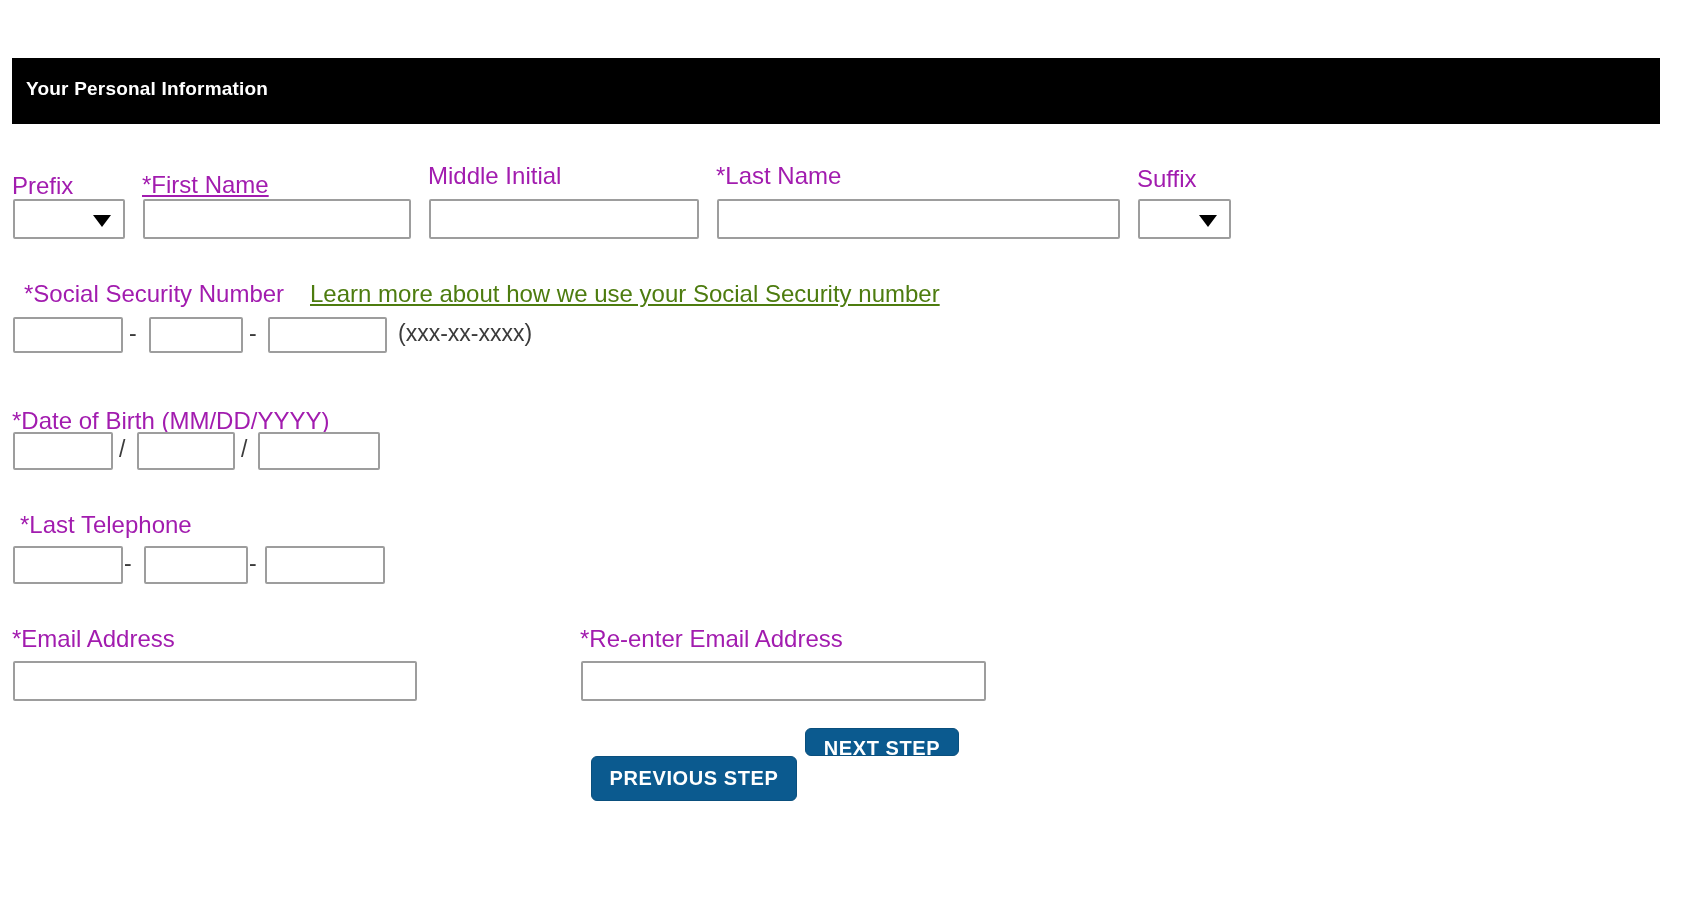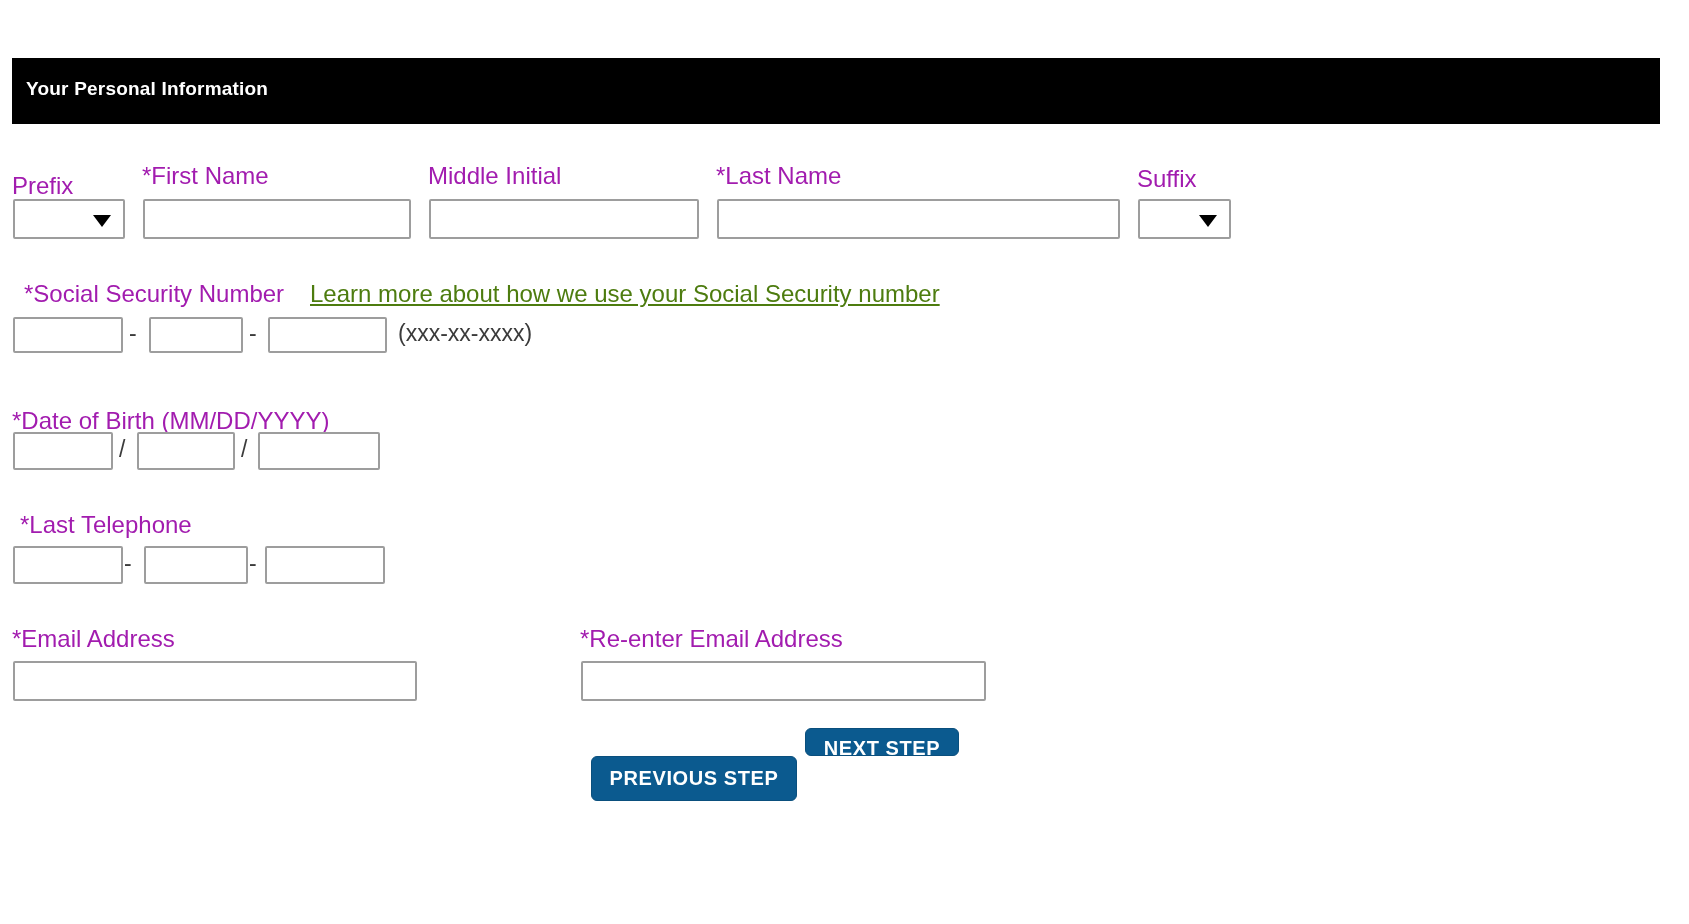--- a/index.html
+++ b/index.html
@@ -152,21 +152,21 @@
   <div class="section-header">
     <div class="section-header-title">Your Personal Information</div>
   </div>
 
   <div class="lbl" style="left:12px; top:173px;">Prefix</div>
   <div class="sel-wrap" style="left:13px; top:199px; width:112px; height:40px;">
     <select aria-label="Prefix"><option value=""></option><option value="Mr.">Mr.</option><option value="Mrs.">Mrs.</option><option value="Ms.">Ms.</option><option value="Miss">Miss</option><option value="Dr.">Dr.</option></select>
     <span class="caret"></span>
   </div>
 
-  <div class="lbl" style="left:142px; top:163px;">*First Name</div>
+  <div class="lbl" style="left:142px; top:172px;text-decoration:underline;">*First Name</div>
   <input class="txt" type="text" style="left: 143px; top: 199px; width: 268px; height: 40px;" placeholder="">
 
   <div class="lbl" style="left:428px; top:163px;">Middle Initial</div>
   <input class="txt" type="text" style="left: 429px; top: 199px; width: 270px; height: 40px;" placeholder="">
 
   <div class="lbl" style="left:716px; top:163px;">*Last Name</div>
   <input class="txt" type="text" style="left: 717px; top: 199px; width: 403px; height: 40px;" placeholder="">
 
   <div class="lbl" style="left:1137px; top:166px;">Suffix</div>
   <div class="sel-wrap" style="left:1138px; top:199px; width:93px; height:40px;">

